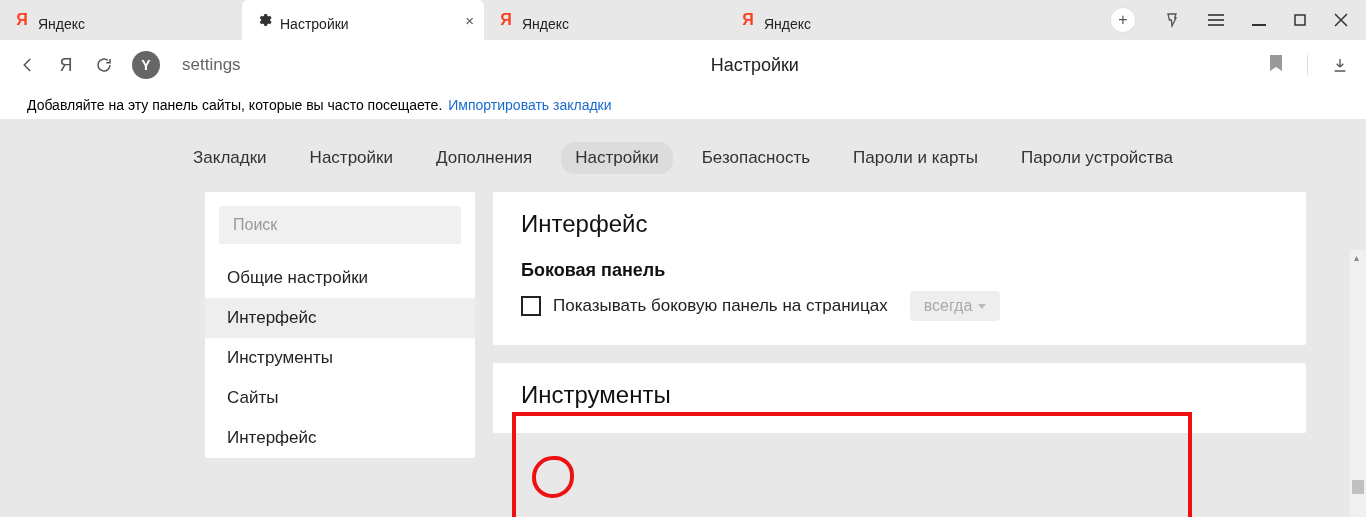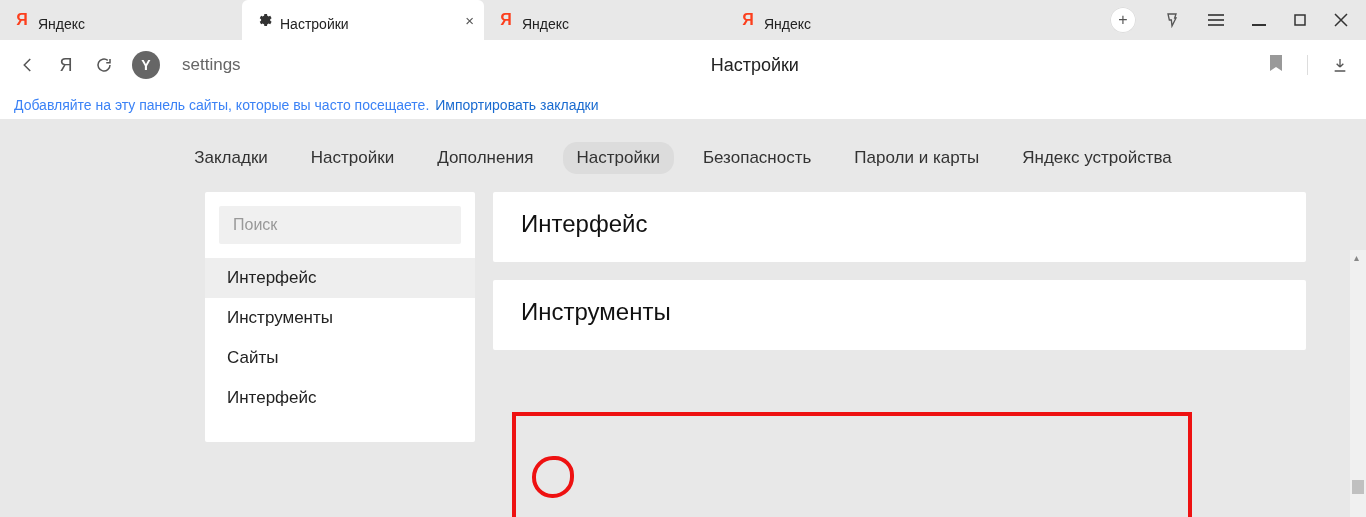--- a/index.html
+++ b/index.html
@@ -23,33 +23,33 @@
     .tool-btn { color:#555; display:inline-flex; align-items:center; justify-content:center; width:20px; height:20px; }
     .home-y { width:28px; height:28px; border-radius:50%; background:#666; color:#fff; display:flex; align-items:center; justify-content:center; font-weight:700; font-size:14px; }
     .addr { font-size:17px; color:#666; margin-left:4px; }
     .toolbar-center { flex:1; text-align:center; font-size:18px; color:#222; }
     .toolbar-right { display:flex; align-items:center; gap:24px; }
     .bookmark-flag { color:#999; }
     .divider { width:1px; height:20px; background:#ddd; }
 
     
     .bookbar { background:#fff; height:30px; display:flex; align-items:center; padding:0 14px; font-size:14px; border-bottom:1px solid #e8e8e8; }
-    .bookbar .msg { color:#3b82f6; }
+    .bookbar .msg { color:#000000;margin-left:13px; }
     .bookbar .link { color:#1a6bd0; margin-left:6px; }
 
     
     .page { background:#e8e8e8; height:calc(517px - 40px - 50px - 30px); position:relative; }
 
     .topnav { display:flex; justify-content:center; gap:15px; padding:22px 0 18px; font-size:17px; color:#333; }
     .topnav span { padding:6px 14px; border-radius:14px; }
     .topnav .active { background:#dcdcdc; }
 
     .content { display:flex; gap:18px; padding:0 60px 0 205px; }
 
-    .sidebar { width:270px; background:#fff; border-radius:2px; padding:14px 0 24px; }
+    .sidebar { width:270px; background:#fff; border-radius:2px; padding:14px 0 0; }
     .sidebar .search { margin:0 14px 14px; background:#f0f0f0; border-radius:2px; padding:10px 14px; color:#999; font-size:16px; }
     .sidebar .item { padding:10px 22px; font-size:17px; color:#222; }
     .sidebar .item.active { background:#eee; }
 
     .main { flex:1; display:flex; flex-direction:column; gap:18px; }
     .panel { background:#fff; border-radius:2px; padding:18px 28px 24px; }
     .panel h2 { font-size:24px; font-weight:400; color:#111; }
 
     .section { margin-top:4px; }
     .sec-title { font-size:18px; font-weight:600; color:#111; margin-bottom:10px; }
@@ -161,35 +161,44 @@
 </div>
 
 <div class="page">
   <div class="topnav">
     <span>Закладки</span>
     <span>Настройки</span>
     <span>Дополнения</span>
     <span class="active">Настройки</span>
     <span>Безопасность</span>
     <span>Пароли и карты</span>
-    <span>Яндекс устройства</span>
+    <span>Пароли устройства</span>
   </div>
 
   <div class="content">
     <div class="sidebar">
       <div class="search">Поиск</div>
+      <div class="item">Общие настройки</div>
       <div class="item active">Интерфейс</div>
       <div class="item">Инструменты</div>
       <div class="item">Сайты</div>
       <div class="item">Интерфейс</div>
     </div>
 
     <div class="main">
       <div class="panel">
         <h2>Интерфейс</h2>
+        <div class="section" style="margin-top:22px">
+          <div class="sec-title">Боковая панель</div>
+          <div class="row">
+            <span class="cb"></span>
+            <span class="row-label">Показывать боковую панель на страницах</span>
+            <span class="dd">всегда</span>
+          </div>
+        </div>
       </div>
       <div class="panel">
         <h2>Инструменты</h2>
       </div>
     </div>
   </div>
 
   <div class="anno-box"></div>
   <div class="anno-circle"></div>
 

